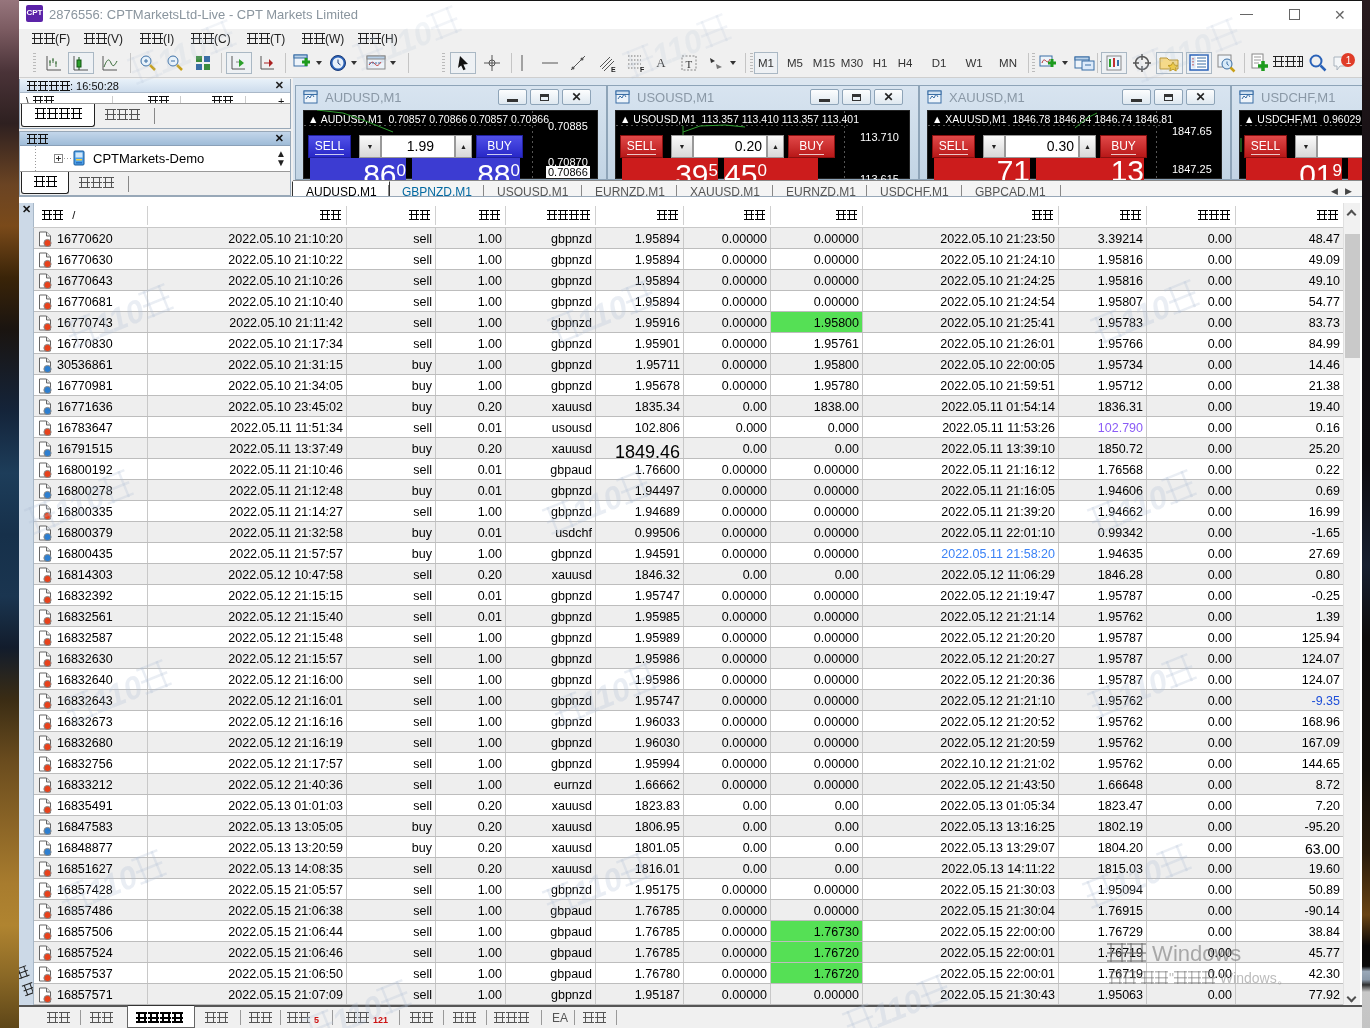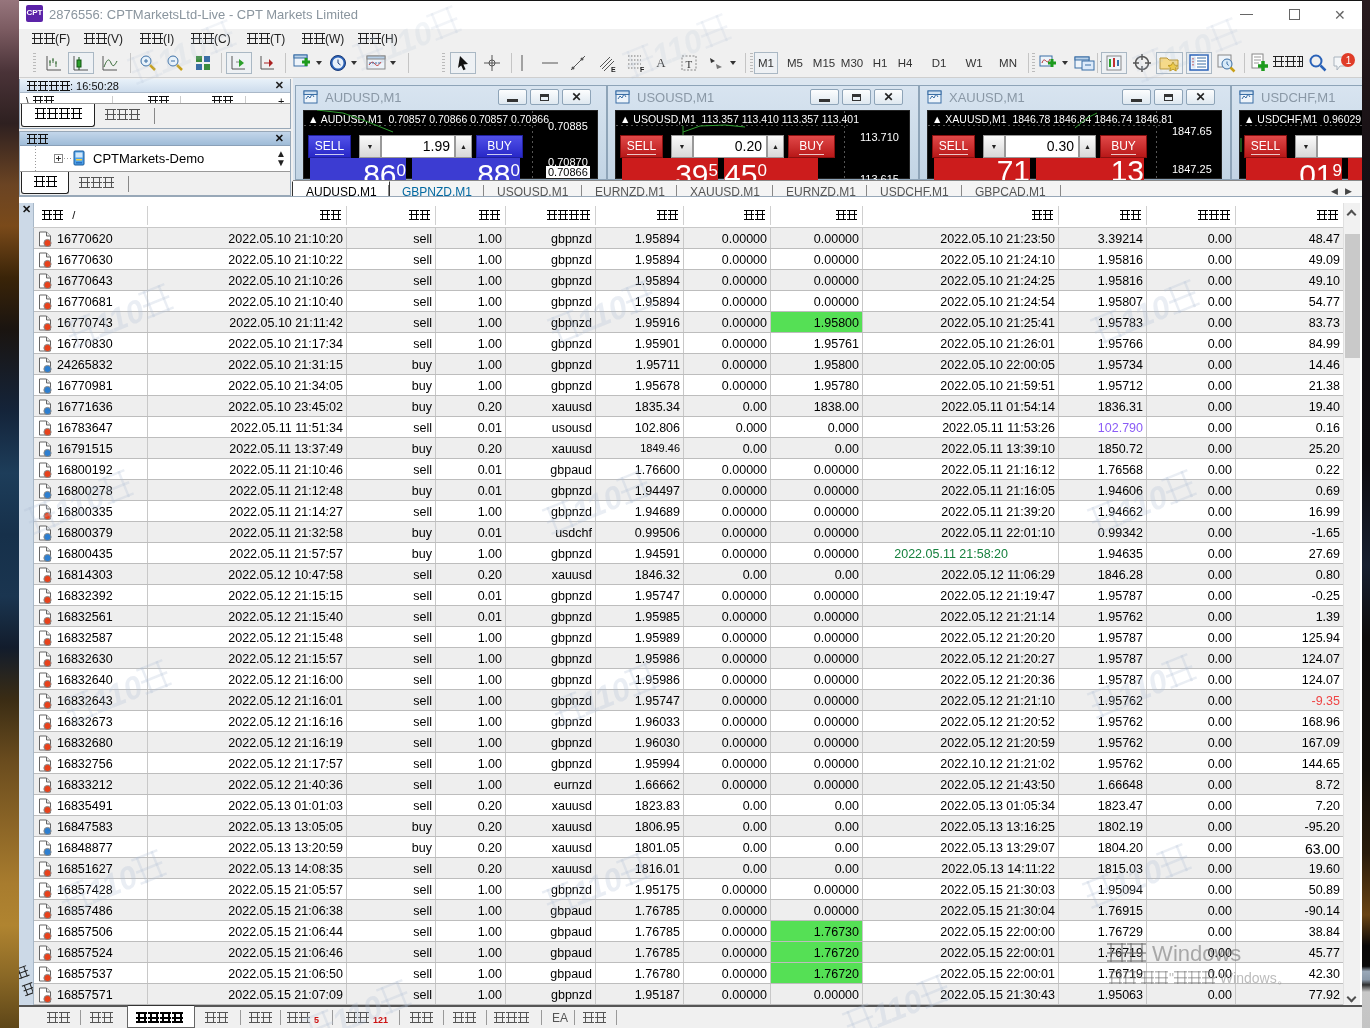--- a/index.html
+++ b/index.html
@@ -389,21 +389,21 @@
     <div style="position:absolute;left:237px;top:26px;width:1px;height:67px;background:repeating-linear-gradient(180deg,#555 0 2px,transparent 2px 5px)"></div>
     <svg style="position:absolute;left:8px;top:25px" width="295" height="69" viewBox="0 0 295 69">
       <polyline points="14,0 40,3 60,10 90,22" fill="none" stroke="#2f9e2f"></polyline>
     </svg>
     <div style="position:absolute;left:13px;top:50px;width:43px;height:23px;background:linear-gradient(180deg,#5050e8,#2828c8);border:1px solid #2020a0;color:#fff;font-size:12px;display:flex;align-items:center;justify-content:center">
       <span style="border-bottom:1px solid rgba(255,255,255,.75);padding-bottom:1px">SELL</span>
     </div>
     <div style="position:absolute;left:64px;top:50px;width:22px;height:23px;background:linear-gradient(180deg,#fafafa,#d8d8d8);border:1px solid #999;display:flex;align-items:center;justify-content:center">
       <span style="font-size:7px;color:#222">▼</span>
     </div>
-    <div style="position:absolute;left:86px;top:50px;width:74px;height:23px;background:#fff;border:1px solid #999;font-size:14px;color:#000;text-align:right;line-height:21px;padding-right:4px">1.99</div>
+    <div style="position:absolute;left:86px;top:50px;width:74px;height:23px;background:#fff;border:1px solid #999;font-size:14px;color:#000;text-align:right;line-height:21px;padding-right:20px">1.99</div>
     <div style="position:absolute;left:160px;top:50px;width:17px;height:23px;background:linear-gradient(180deg,#fafafa,#d8d8d8);border:1px solid #999;display:flex;align-items:center;justify-content:center">
       <span style="font-size:7px;color:#222">▲</span>
     </div>
     <div style="position:absolute;left:181px;top:50px;width:47px;height:23px;background:linear-gradient(180deg,#5050e8,#2828c8);border:1px solid #2020a0;color:#fff;font-size:12px;display:flex;align-items:center;justify-content:center">
       <span style="border-bottom:1px solid rgba(255,255,255,.75);padding-bottom:1px">BUY</span>
     </div>
     <div style="position:absolute;left:15px;top:73px;width:96px;height:22px;background:#3c3cd2;color:#fff;font-size:30px;text-align:right;line-height:26px">86<span style="font-size:17px;vertical-align:9px">0</span></div>
     <div style="position:absolute;left:117px;top:73px;width:108px;height:22px;background:#3c3cd2;color:#fff;font-size:30px;text-align:right;line-height:26px">88<span style="font-size:17px;vertical-align:9px">0</span></div>
   </div>
 <div class="abs" style="left:607px;top:85px;width:312px;height:118px;overflow:hidden">
@@ -769,21 +769,21 @@
 <div class="abs" style="left:1058px;top:337px;width:85px;text-align:right;font-size:12.5px;color:#000">1.95766</div>
 <div class="abs" style="left:1146px;top:337px;width:86px;text-align:right;font-size:12.5px;color:#000">0.00</div>
 <div class="abs" style="left:1235px;top:337px;width:105px;text-align:right;font-size:12.5px;color:#000">84.99</div>
 <div class="abs" style="left:38px;top:357px">
     <svg width="14" height="16" viewBox="0 0 14 16">
       <path d="M1.5 1h7l4 4v10h-11z" fill="#fff" stroke="#666"></path>
       <path d="M8.5 1v4h4" fill="#e8e8e8" stroke="#666"></path>
       <circle cx="9.5" cy="12" r="3.6" fill="#2e7fd0" stroke="#888"></circle>
     </svg>
   </div>
-<div class="abs" style="left:57px;top:358px;font-size:12.5px;color:#000">24265832</div>
+<div class="abs" style="left:57px;top:358px;font-size:12.5px;color:#000">30536861</div>
 <div class="abs" style="left:147px;top:358px;width:196px;text-align:right;font-size:12.5px;color:#000">2022.05.10 21:31:15</div>
 <div class="abs" style="left:346px;top:358px;width:86px;text-align:right;font-size:12.5px;color:#000">buy</div>
 <div class="abs" style="left:435px;top:358px;width:67px;text-align:right;font-size:12.5px;color:#000">1.00</div>
 <div class="abs" style="left:505px;top:358px;width:87px;text-align:right;font-size:12.5px;color:#000">gbpnzd</div>
 <div class="abs" style="left:595px;top:358px;width:85px;text-align:right;font-size:12.5px;color:#000">1.95711</div>
 <div class="abs" style="left:683px;top:358px;width:84px;text-align:right;font-size:12.5px;color:#000">0.00000</div>
 <div class="abs" style="left:770px;top:358px;width:89px;text-align:right;font-size:12.5px;color:#000">1.95800</div>
 <div class="abs" style="left:862px;top:358px;width:193px;text-align:right;font-size:12.5px;color:#000">2022.05.10 22:00:05</div>
 <div class="abs" style="left:1058px;top:358px;width:85px;text-align:right;font-size:12.5px;color:#000">1.95734</div>
 <div class="abs" style="left:1146px;top:358px;width:86px;text-align:right;font-size:12.5px;color:#000">0.00</div>
@@ -850,21 +850,21 @@
       <path d="M1.5 1h7l4 4v10h-11z" fill="#fff" stroke="#666"></path>
       <path d="M8.5 1v4h4" fill="#e8e8e8" stroke="#666"></path>
       <circle cx="9.5" cy="12" r="3.6" fill="#2e7fd0" stroke="#888"></circle>
     </svg>
   </div>
 <div class="abs" style="left:57px;top:442px;font-size:12.5px;color:#000">16791515</div>
 <div class="abs" style="left:147px;top:442px;width:196px;text-align:right;font-size:12.5px;color:#000">2022.05.11 13:37:49</div>
 <div class="abs" style="left:346px;top:442px;width:86px;text-align:right;font-size:12.5px;color:#000">buy</div>
 <div class="abs" style="left:435px;top:442px;width:67px;text-align:right;font-size:12.5px;color:#000">0.20</div>
 <div class="abs" style="left:505px;top:442px;width:87px;text-align:right;font-size:12.5px;color:#000">xauusd</div>
-<div class="abs" style="left:595px;top:442px;width:85px;text-align:right;font-size:11px;color:#000">1849.46</div>
+<div class="abs" style="left:595px;top:442px;width:85px;text-align:right;font-size:18px;color:#000">1849.46</div>
 <div class="abs" style="left:683px;top:442px;width:84px;text-align:right;font-size:12.5px;color:#000">0.00</div>
 <div class="abs" style="left:770px;top:442px;width:89px;text-align:right;font-size:12.5px;color:#000">0.00</div>
 <div class="abs" style="left:862px;top:442px;width:193px;text-align:right;font-size:12.5px;color:#000">2022.05.11 13:39:10</div>
 <div class="abs" style="left:1058px;top:442px;width:85px;text-align:right;font-size:12.5px;color:#000">1850.72</div>
 <div class="abs" style="left:1146px;top:442px;width:86px;text-align:right;font-size:12.5px;color:#000">0.00</div>
 <div class="abs" style="left:1235px;top:442px;width:105px;text-align:right;font-size:12.5px;color:#000">25.20</div>
 <div class="abs" style="left:38px;top:462px">
     <svg width="14" height="16" viewBox="0 0 14 16">
       <path d="M1.5 1h7l4 4v10h-11z" fill="#fff" stroke="#666"></path>
       <path d="M8.5 1v4h4" fill="#e8e8e8" stroke="#666"></path>
@@ -948,21 +948,21 @@
     </svg>
   </div>
 <div class="abs" style="left:57px;top:547px;font-size:12.5px;color:#000">16800435</div>
 <div class="abs" style="left:147px;top:547px;width:196px;text-align:right;font-size:12.5px;color:#000">2022.05.11 21:57:57</div>
 <div class="abs" style="left:346px;top:547px;width:86px;text-align:right;font-size:12.5px;color:#000">buy</div>
 <div class="abs" style="left:435px;top:547px;width:67px;text-align:right;font-size:12.5px;color:#000">1.00</div>
 <div class="abs" style="left:505px;top:547px;width:87px;text-align:right;font-size:12.5px;color:#000">gbpnzd</div>
 <div class="abs" style="left:595px;top:547px;width:85px;text-align:right;font-size:12.5px;color:#000">1.94591</div>
 <div class="abs" style="left:683px;top:547px;width:84px;text-align:right;font-size:12.5px;color:#000">0.00000</div>
 <div class="abs" style="left:770px;top:547px;width:89px;text-align:right;font-size:12.5px;color:#000">0.00000</div>
-<div class="abs" style="left:815px;top:547px;width:193px;text-align:right;font-size:12.5px;color:#15803d">2022.05.11 21:58:20</div>
+<div class="abs" style="left:862px;top:547px;width:193px;text-align:right;font-size:12.5px;color:#3b82f6">2022.05.11 21:58:20</div>
 <div class="abs" style="left:1058px;top:547px;width:85px;text-align:right;font-size:12.5px;color:#000">1.94635</div>
 <div class="abs" style="left:1146px;top:547px;width:86px;text-align:right;font-size:12.5px;color:#000">0.00</div>
 <div class="abs" style="left:1235px;top:547px;width:105px;text-align:right;font-size:12.5px;color:#000">27.69</div>
 <div class="abs" style="left:38px;top:567px">
     <svg width="14" height="16" viewBox="0 0 14 16">
       <path d="M1.5 1h7l4 4v10h-11z" fill="#fff" stroke="#666"></path>
       <path d="M8.5 1v4h4" fill="#e8e8e8" stroke="#666"></path>
       <circle cx="9.5" cy="12" r="3.6" fill="#e8421c" stroke="#888"></circle>
     </svg>
   </div>
@@ -1084,21 +1084,21 @@
 <div class="abs" style="left:147px;top:694px;width:196px;text-align:right;font-size:12.5px;color:#000">2022.05.12 21:16:01</div>
 <div class="abs" style="left:346px;top:694px;width:86px;text-align:right;font-size:12.5px;color:#000">sell</div>
 <div class="abs" style="left:435px;top:694px;width:67px;text-align:right;font-size:12.5px;color:#000">1.00</div>
 <div class="abs" style="left:505px;top:694px;width:87px;text-align:right;font-size:12.5px;color:#000">gbpnzd</div>
 <div class="abs" style="left:595px;top:694px;width:85px;text-align:right;font-size:12.5px;color:#000">1.95747</div>
 <div class="abs" style="left:683px;top:694px;width:84px;text-align:right;font-size:12.5px;color:#000">0.00000</div>
 <div class="abs" style="left:770px;top:694px;width:89px;text-align:right;font-size:12.5px;color:#000">0.00000</div>
 <div class="abs" style="left:862px;top:694px;width:193px;text-align:right;font-size:12.5px;color:#000">2022.05.12 21:21:10</div>
 <div class="abs" style="left:1058px;top:694px;width:85px;text-align:right;font-size:12.5px;color:#000">1.95762</div>
 <div class="abs" style="left:1146px;top:694px;width:86px;text-align:right;font-size:12.5px;color:#000">0.00</div>
-<div class="abs" style="left:1235px;top:694px;width:105px;text-align:right;font-size:12.5px;color:#ef4444">-9.35</div>
+<div class="abs" style="left:1235px;top:694px;width:105px;text-align:right;font-size:12.5px;color:#1d4ed8">-9.35</div>
 <div class="abs" style="left:38px;top:714px">
     <svg width="14" height="16" viewBox="0 0 14 16">
       <path d="M1.5 1h7l4 4v10h-11z" fill="#fff" stroke="#666"></path>
       <path d="M8.5 1v4h4" fill="#e8e8e8" stroke="#666"></path>
       <circle cx="9.5" cy="12" r="3.6" fill="#e8421c" stroke="#888"></circle>
     </svg>
   </div>
 <div class="abs" style="left:57px;top:715px;font-size:12.5px;color:#000">16832673</div>
 <div class="abs" style="left:147px;top:715px;width:196px;text-align:right;font-size:12.5px;color:#000">2022.05.12 21:16:16</div>
 <div class="abs" style="left:346px;top:715px;width:86px;text-align:right;font-size:12.5px;color:#000">sell</div>

